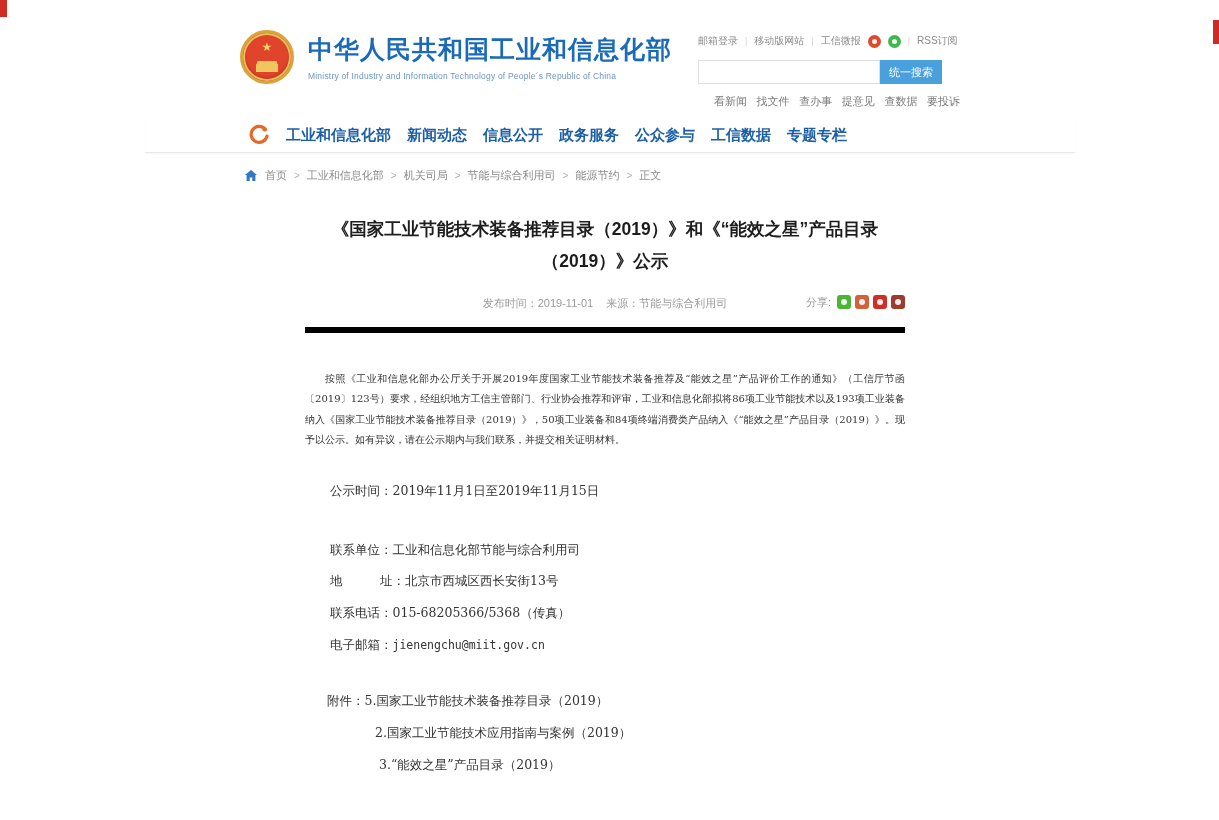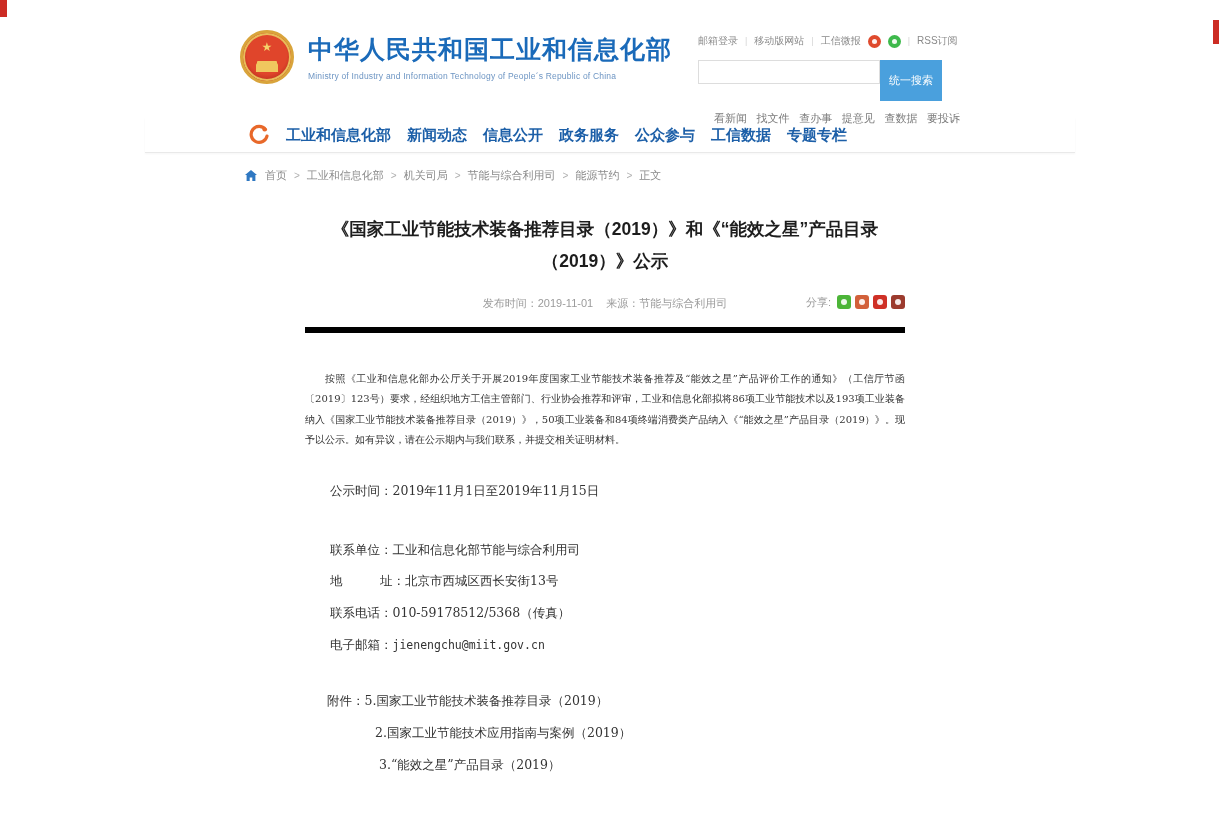--- a/index.html
+++ b/index.html
@@ -34,21 +34,21 @@
   .top-links a { color:#8a8a8a; text-decoration:none; cursor:pointer; }
   .top-links .sep { color:#d5d5d5; font-size:9px; }
   .mini-icon { width:13px; height:13px; border-radius:50%; display:inline-block; position:relative; cursor:pointer; }
   .mini-icon::after { content:""; position:absolute; left:4px; top:4px; width:5px; height:5px;
                       background:rgba(255,255,255,.92); border-radius:50%; }
   .mini-weibo { background:#df4a2d; }
   .mini-wechat { background:#3eb94c; }
 
   .search-row { margin-top:12px; display:flex; }
   .search-input { width:182px; height:24px; border:1px solid #ddd; background:#fff; outline:none; padding:0 6px; font-size:11px; }
-  .search-btn { width:62px; height:41px; border:none; background:#4aa0dd; color:#fff; font-size:11px; cursor:pointer;font-family:Liberation Serif, serif; }
+  .search-btn { width:62px; height:24px; border:none; background:#4aa0dd; color:#fff; font-size:11px; cursor:pointer;font-family:Liberation Serif, serif; }
 
   .quick-links { margin-top:10px; display:flex; justify-content:space-between; padding-left:16px;
                  font-size:11px; color:#7b7b7b; }
   .quick-links a { color:#7b7b7b; text-decoration:none; cursor:pointer; white-space:nowrap; }
 
   
   .nav { display:flex; align-items:center; gap:16px; padding-left:103px; height:34px; }
   .nav-icon { display:inline-flex; width:22px; height:22px; }
   .nav a { color:#1c5fa8; font-size:15px; font-weight:bold; text-decoration:none; white-space:nowrap; cursor:pointer; }
   .header-divider { border-bottom:1px solid #e9e9e9; box-shadow:0 1px 2px rgba(0,0,0,.04); }
@@ -192,21 +192,21 @@
         <span class="share-icon si-qq"></span>
       </div>
     </div>
 
     <p class="body-text">按照《工业和信息化部办公厅关于开展2019年度国家工业节能技术装备推荐及“能效之星”产品评价工作的通知》（工信厅节函〔2019〕123号）要求，经组织地方工信主管部门、行业协会推荐和评审，工业和信息化部拟将86项工业节能技术以及193项工业装备纳入《国家工业节能技术装备推荐目录（2019）》，50项工业装备和84项终端消费类产品纳入《“能效之星”产品目录（2019）》。现予以公示。如有异议，请在公示期内与我们联系，并提交相关证明材料。</p>
 
     <p class="notice">公示时间：2019年11月1日至2019年11月15日</p>
 
     <p class="contact-unit">联系单位：工业和信息化部节能与综合利用司</p>
     <p class="contact-line">地　　　址：北京市西城区西长安街13号</p>
-    <p class="contact-line">联系电话：010-59178512/5368（传真）</p>
+    <p class="contact-line">联系电话：015-68205366/5368（传真）</p>
     <p class="contact-line"><span>电子邮箱：</span><span class="mono">jienengchu@miit.gov.cn</span></p>
 
     <div class="attachments">
       <div class="att-1">附件：5.国家工业节能技术装备推荐目录（2019）</div>
       <div class="att-2">2.国家工业节能技术应用指南与案例（2019）</div>
       <div class="att-3">3.“能效之星”产品目录（2019）</div>
     </div>
 
   </div>
 

